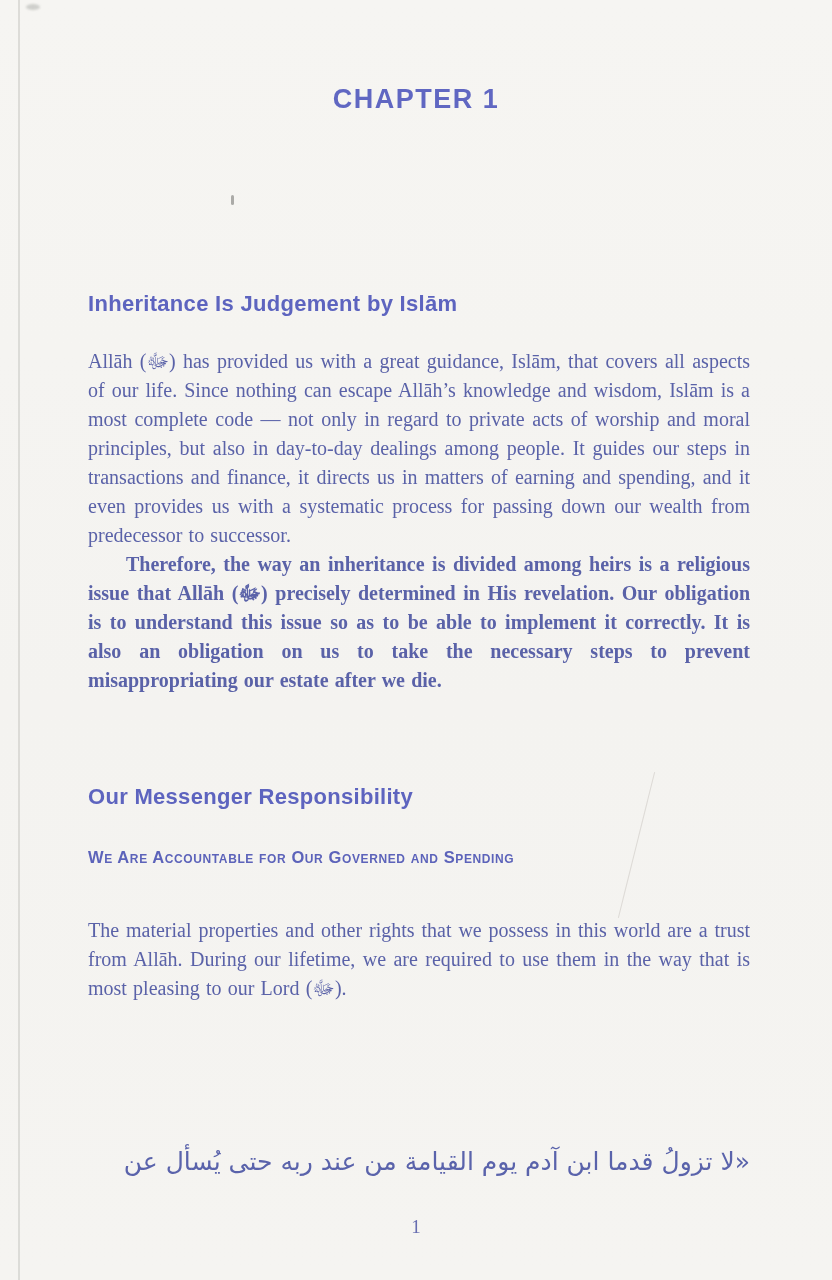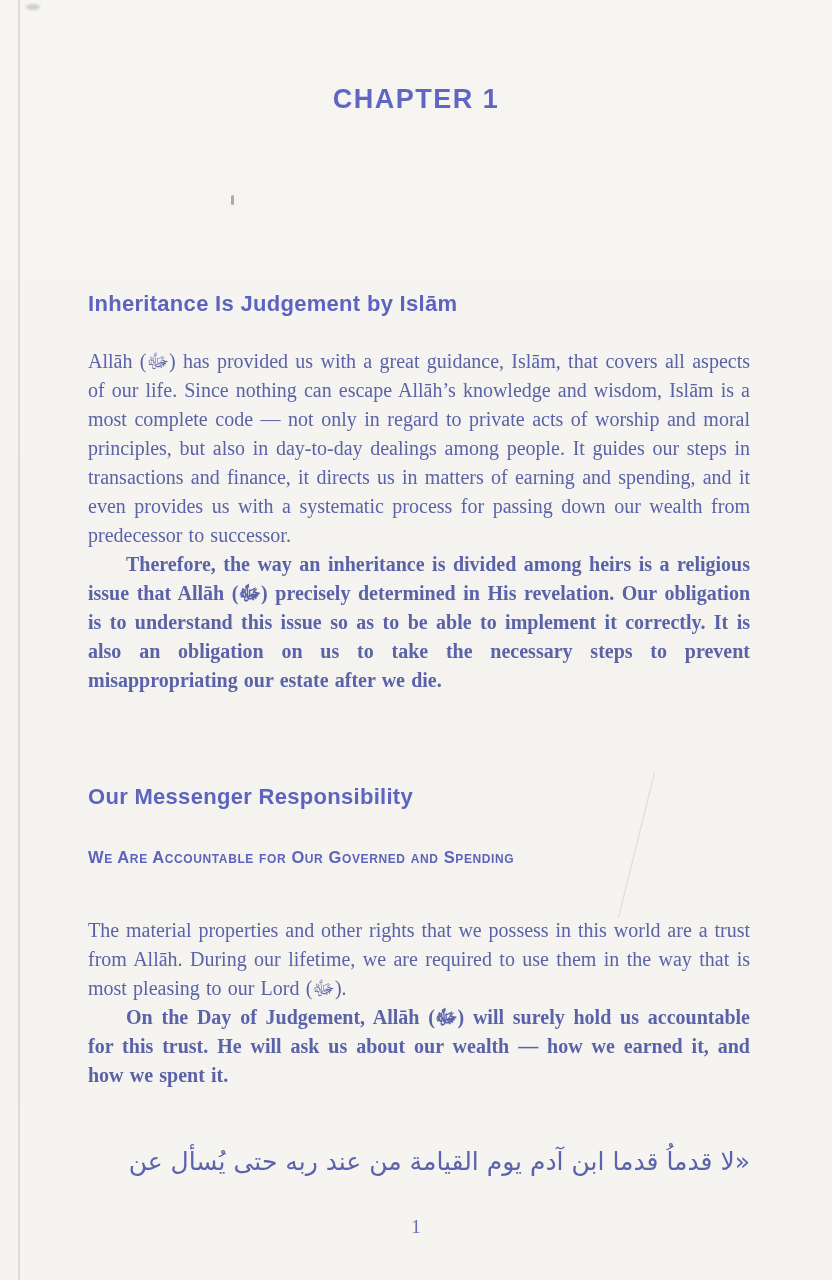--- a/index.html
+++ b/index.html
@@ -101,20 +101,19 @@
   <div class="textblock tb1">
     <p>Allāh (ﷻ) has provided us with a great guidance, Islām, that covers all aspects of our life. Since nothing can escape Allāh’s knowledge and wisdom, Islām is a most complete code — not only in regard to private acts of worship and moral principles, but also in day-to-day dealings among people. It guides our steps in transactions and finance, it directs us in matters of earning and spending, and it even provides us with a systematic process for passing down our wealth from predecessor to successor.</p>
     <p class="indent">Therefore, the way an inheritance is divided among heirs is a religious issue that Allāh (ﷻ) precisely determined in His revelation. Our obligation is to understand this issue so as to be able to implement it correctly. It is also an obligation on us to take the necessary steps to prevent misappropriating our estate after we die.</p>
   </div>
 
   <h2 class="sec-heading sec2-heading">Our Messenger Responsibility</h2>
   <h3 class="sec2-sub">We Are Accountable for Our Governed and Spending</h3>
 
   <div class="textblock tb2">
     <p>The material properties and other rights that we possess in this world are a trust from Allāh. During our lifetime, we are required to use them in the way that is most pleasing to our Lord (ﷻ).</p>
-    <p class="indent">On the Day of Judgement, Allāh (ﷻ) will surely hold us accountable for this trust. He will ask us about our wealth — how we earned it, and how we spent it.</p>
   </div>
 
-  <div class="arabic" dir="rtl">«لا قدماُ قدما ابن آدم يوم القيامة من عند ربه حتى يُسأل عن</div>
+  <div class="arabic" dir="rtl">«لا تزولُ قدما ابن آدم يوم القيامة من عند ربه حتى يُسأل عن</div>
 
   <div class="page-number">1</div>
 
 </div>
 
 </body></html>

